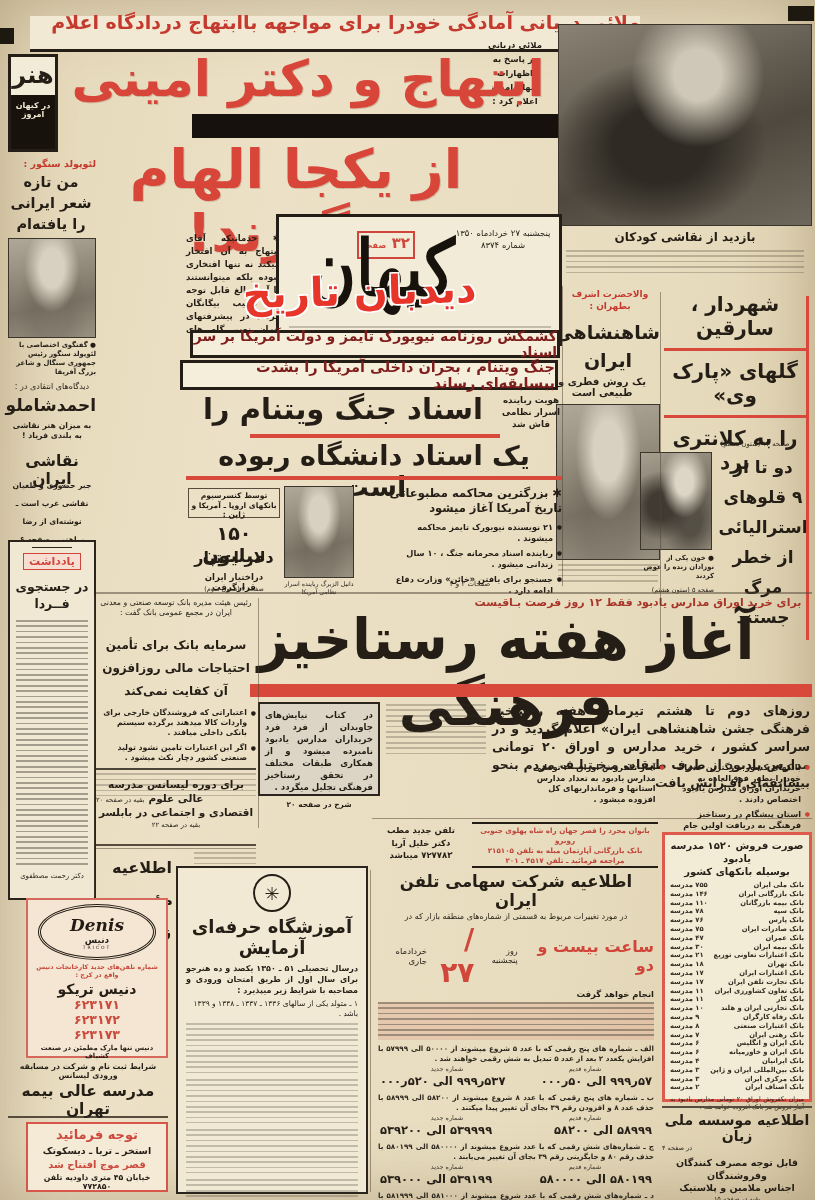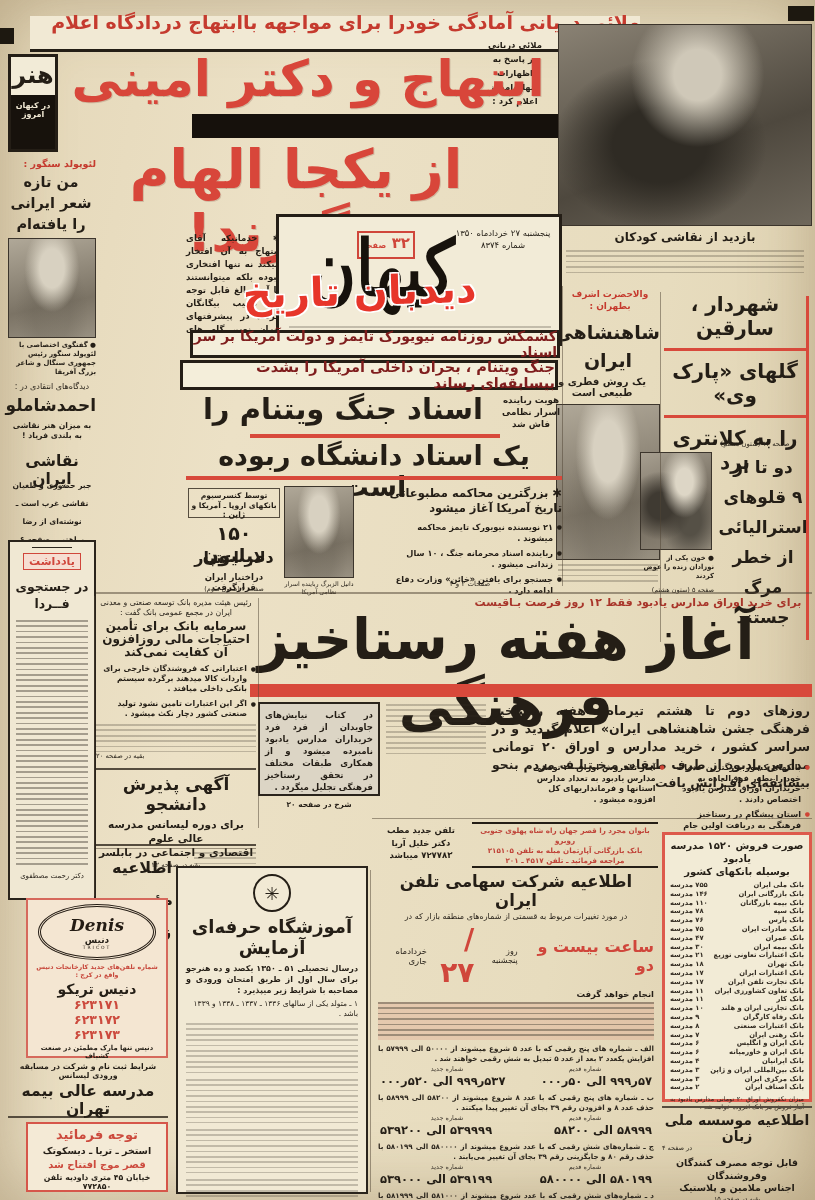--- a/index.html
+++ b/index.html
@@ -178,32 +178,31 @@
   <div class="b ink ctr" style="left:276px;top:800px;width:86px;height:10px;font-size:7.5px;font-weight:700">شرح در صفحه ۲۰</div>
   <div class="b ghost lt" style="left:386px;top:704px;width:100px;height:52px"></div>
   <div class="b" style="left:384px;top:762px;width:426px;height:72px;display:flex;gap:10px">
     <ul class="dots reddots ink bold" style="flex:1;font-size:8.2px;line-height:10.5px">
       
     <li style="display:inline-block;width:30%;vertical-align:top;margin-left:2%">بانکهای کشور بزرگترین خدمات خود را بطور فوق‌العاده به خریداران اوراق مدارس یادبود اختصاص دادند .</li><li style="display:inline-block;width:30%;vertical-align:top;margin-left:2%">آمار تکفروش اوراق ۲۰ تومانی مدارس یادبود به تعداد مدارس استانها و فرمانداریهای کل افزوده میشود .</li><li style="display:inline-block;width:30%;vertical-align:top;margin-left:2%">استان پیشگام در رستاخیز فرهنگی به دریافت اولین جام افتخار با ستاره بیشتر نایل میشود .</li></ul>
   </div>
 
   <div class="b" style="left:96px;top:598px;width:160px;height:172px;border-bottom:2px solid #554c3e">
     <div class="ink ctr" style="font-size:7.8px;line-height:10px">رئیس هیئت مدیره بانک توسعه صنعتی و معدنی ایران در مجمع عمومی بانک گفت :</div>
-    <div class="ink bold ctr" style="font-size:12px;line-height:13px;margin-top:2px">سرمایه بانک برای تأمین احتیاجات مالی روزافزون آن کفایت نمی‌کند</div>
+    <div class="ink bold ctr" style="font-size:12px;line-height:23px;margin-top:16px">سرمایه بانک برای تأمین احتیاجات مالی روزافزون آن کفایت نمی‌کند</div>
     <ul class="dots ink" style="font-size:7.8px;line-height:10px;margin-top:5px;font-weight:700">
 
     <li>اعتباراتی که فروشندگان خارجی برای واردات کالا میدهند برگرده سیستم بانکی داخلی میافتد .</li>
         <li>اگر این اعتبارات تامین نشود تولید صنعتی کشور دچار نکث میشود .</li>
       </ul>
     <div class="ghost lt" style="height:28px;margin-top:2px"></div>
     <div class="ink" style="font-size:6.8px;text-align:left">بقیه در صفحه ۲۰</div>
   </div>
 
   <div class="b" style="left:96px;top:774px;width:160px;height:72px;border-bottom:2px solid #554c3e">
-    <div class="ink bold ctr" style="font-size:17px">آگهی پذیرش دانشجو</div>
     <div class="ink bold ctr" style="font-size:10.5px;line-height:14px;margin-top:3px">
       <div>برای دوره لیسانس مدرسه عالی علوم</div>
       <div>اقتصادی و اجتماعی در بابلسر</div>
     </div>
     <div class="ink ctr" style="font-size:6.8px;margin-top:2px">بقیه در صفحه ۲۲</div>
   </div>
 
   <div class="b stack" style="left:96px;top:852px;width:92px;height:150px">
 
   <div class="ink bold" style="font-size:16px;line-height:32px">اطلاعیه</div>

